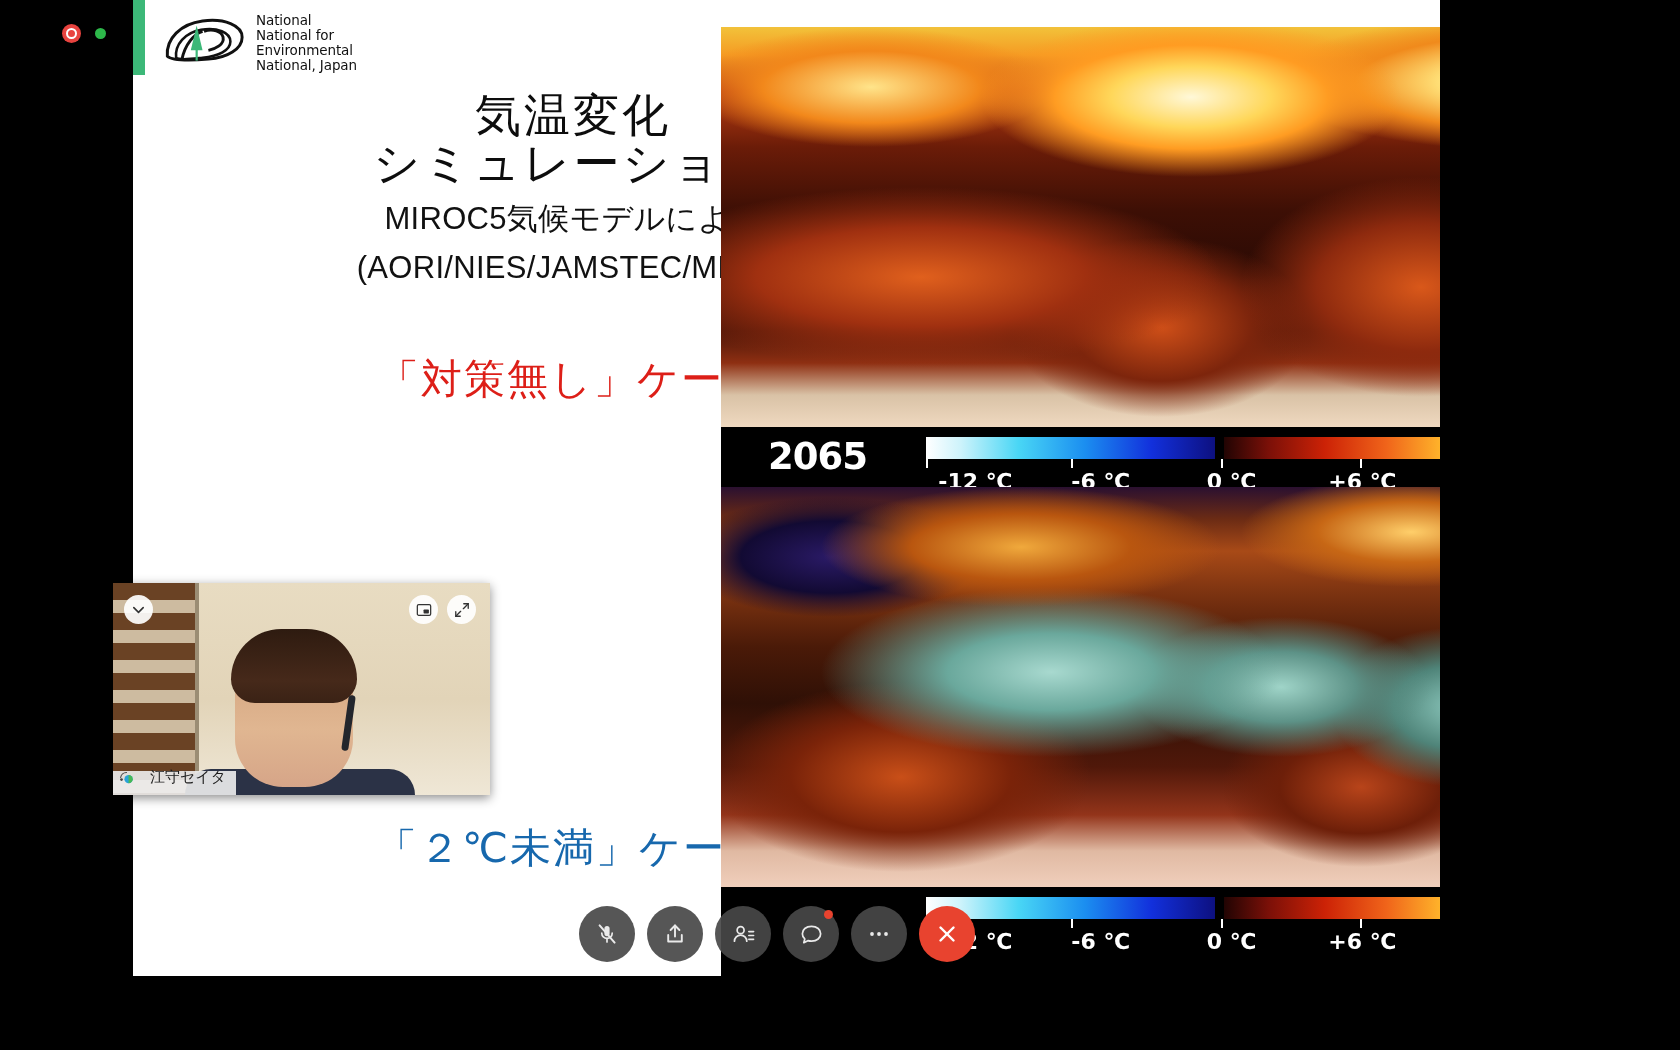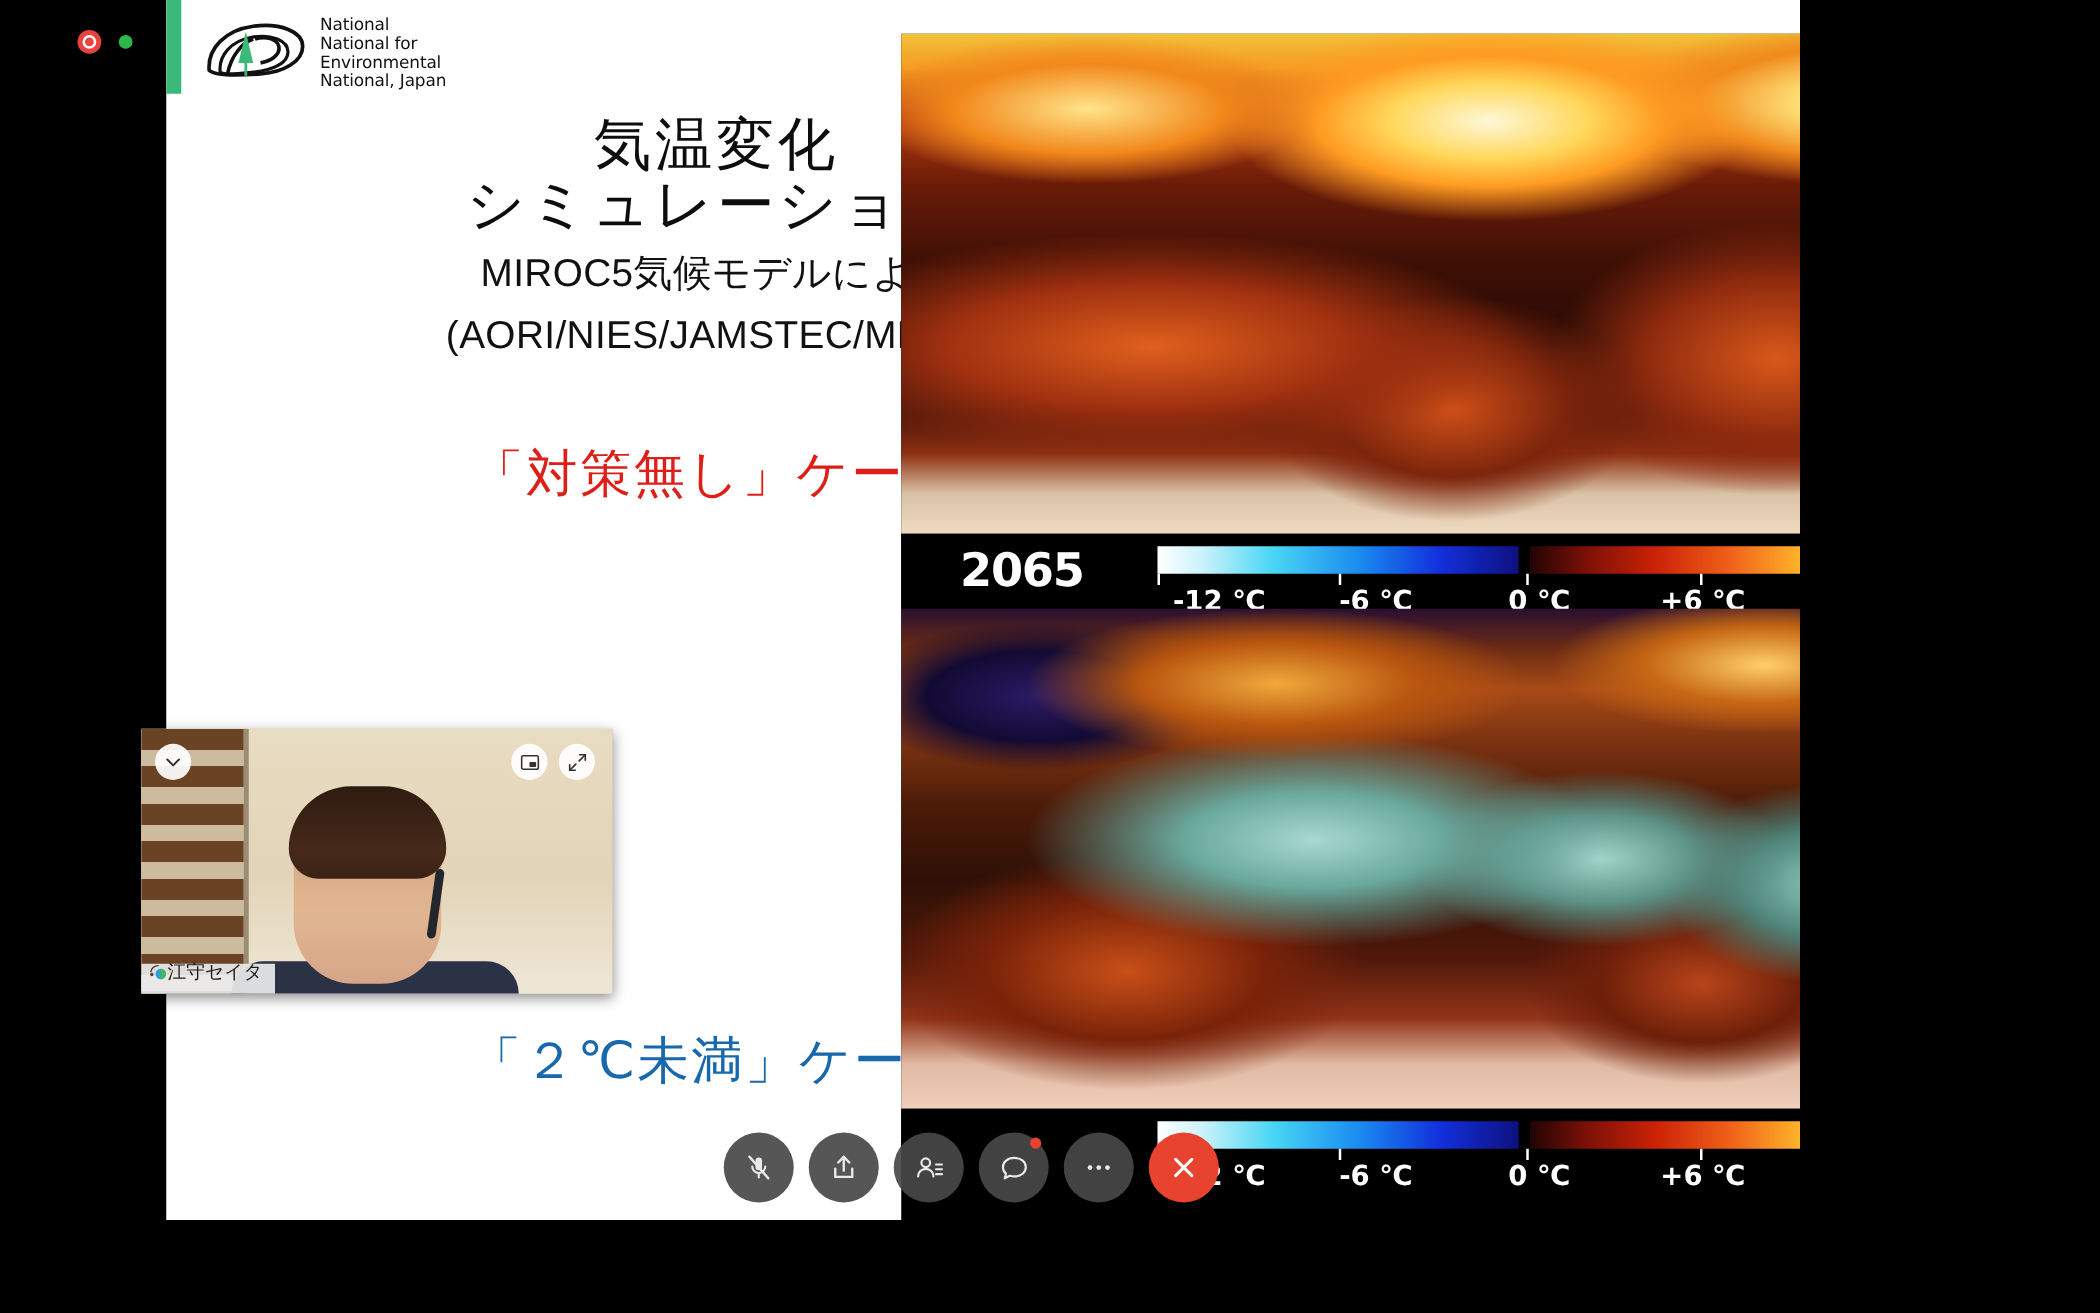--- a/index.html
+++ b/index.html
@@ -161,21 +161,21 @@
   .sv-btn{
     position:absolute; width:29px; height:29px; border-radius:50%;
     background:rgba(255,255,255,.92);
     display:flex; align-items:center; justify-content:center;
   }
   .sv-btn svg{ display:block; }
   .sv-name{
     position:absolute; left:0; bottom:0; height:24px;
     padding:0 10px 12px 6px;
     background:rgba(238,238,238,.9);
-    display:flex; align-items:center; gap:0;
+    display:flex; align-items:center; gap:16px;
     font-size:15px; color:#1b1b1b;
   }
 
   
   .ctrlbar{
     position:absolute; left:573px; top:900px; width:419px; height:68px;
     display:flex; align-items:center; gap:12px; padding:0 6px;
   }
   .cbtn{
     position:relative; width:56px; height:56px; border-radius:50%;

